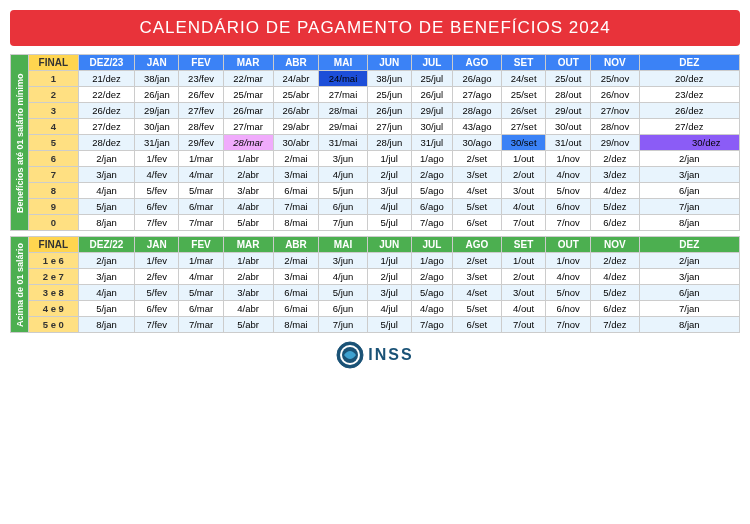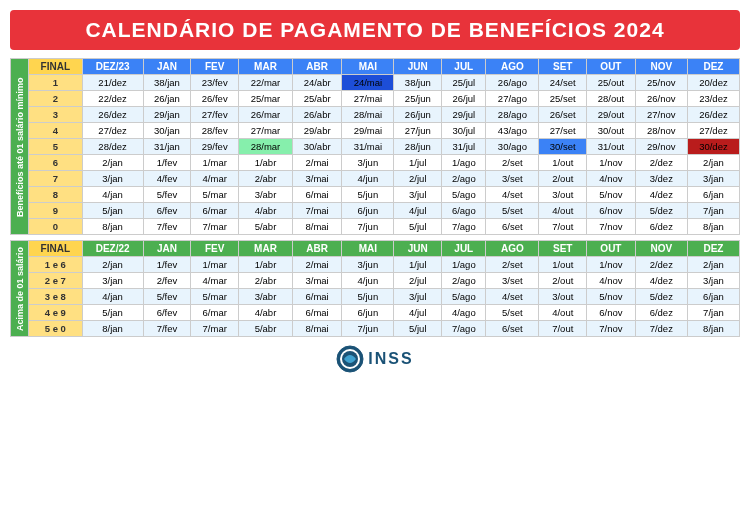--- a/index.html
+++ b/index.html
@@ -17,22 +17,22 @@
       background: linear-gradient(to right, #e63946, #e63946);
       background: #e8333a;
       width: 100%;
       text-align: center;
       padding: 8px 4px;
       border-radius: 4px;
       margin-bottom: 8px;
     }
     .title-bar h1 {
       color: #fff;
-      font-size: 21px;
-      font-weight: 700;
+      font-size: 17px;
+      font-weight: 400;
       letter-spacing: 1px;
       text-transform: uppercase;
     }
     .table-wrapper {
       width: 100%;
       overflow: hidden;
     }
     table {
       width: 100%;
       border-collapse: collapse;
@@ -201,30 +201,30 @@
           <td style="background: rgb(255, 255, 255);">27/set</td>
           <td style="background: rgb(255, 255, 255);">30/out</td>
           <td style="background: rgb(255, 255, 255);">28/nov</td>
           <td style="background: rgb(255, 255, 255);">27/dez</td>
         </tr>
         <tr class="top-even">
           <td class="final-col" style="background: rgb(255, 224, 130); font-weight: bold;">5</td>
           <td style="background: rgb(232, 244, 253);">28/dez</td>
           <td style="background: rgb(232, 244, 253);">31/jan</td>
           <td style="background: rgb(232, 244, 253);">29/fev</td>
-          <td style="background: #86efac;">28/mar</td>
+          <td style="background: #f0abfc; font-style: italic;">28/mar</td>
           <td style="background: rgb(232, 244, 253);">30/abr</td>
           <td style="background: rgb(232, 244, 253);">31/mai</td>
           <td style="background: rgb(232, 244, 253);">28/jun</td>
           <td style="background: rgb(232, 244, 253);">31/jul</td>
           <td style="background: rgb(232, 244, 253);">30/ago</td>
           <td style="background: #3b82f6;">30/set</td>
           <td style="background: rgb(232, 244, 253);">31/out</td>
           <td style="background: rgb(232, 244, 253);">29/nov</td>
-          <td style="background: #b91c1c;">30/dez</td>
+          <td style="background: #8b5cf6; padding-left: 35px;">30/dez</td>
         </tr>
         <tr class="top-odd">
           <td class="final-col" style="background: rgb(255, 224, 130); font-weight: bold;">6</td>
           <td style="background: rgb(255, 255, 255);">2/jan</td>
           <td style="background: rgb(255, 255, 255);">1/fev</td>
           <td style="background: rgb(255, 255, 255);">1/mar</td>
           <td style="background: rgb(255, 255, 255);">1/abr</td>
           <td style="background: rgb(255, 255, 255);">2/mai</td>
           <td style="background: rgb(255, 255, 255);">3/jun</td>
           <td style="background: rgb(255, 255, 255);">1/jul</td>

